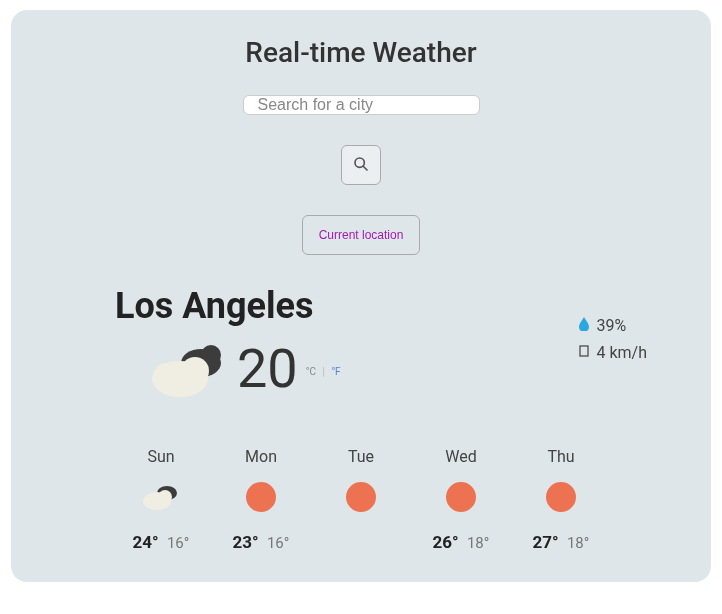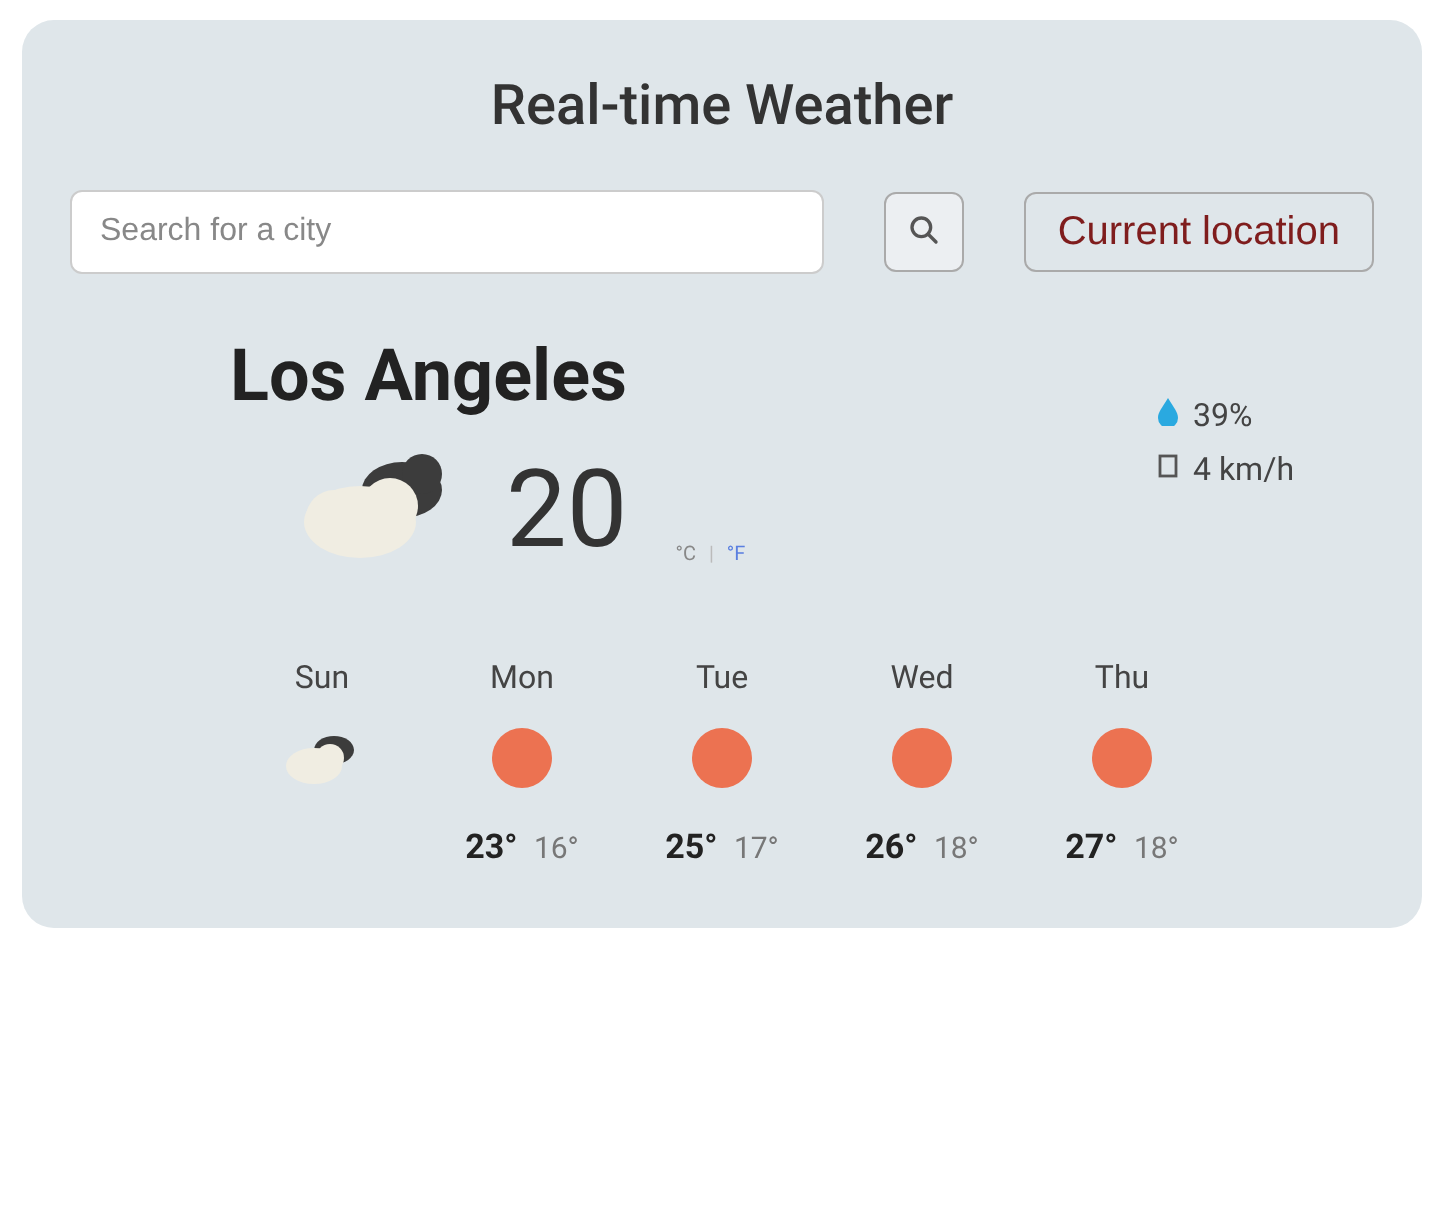--- a/index.html
+++ b/index.html
@@ -22,20 +22,21 @@
     font-size: 28px;
     font-weight: 500;
     color: #333;
     margin-bottom: 26px;
   }
   .search-row {
     display: flex;
     gap: 30px;
     align-items: center;
     margin-bottom: 30px;
+    flex-direction: column;
   }
   .search-input {
     flex: 1;
     height: 42px;
     border: 1px solid #ccc;
     border-radius: 6px;
     padding: 0 14px;
     font-size: 16px;
     background: #fff;
     color: #333;
@@ -51,22 +52,22 @@
     align-items: center;
     justify-content: center;
     cursor: pointer;
   }
   .loc-btn {
     height: 40px;
     padding: 0 16px;
     border: 1px solid #aaa;
     border-radius: 6px;
     background: transparent;
-    font-size: 20px;
-    color: #7f1d1d;
+    font-size: 12px;
+    color: #a21caf;
     cursor: pointer;
   }
   .city {
     font-size: 36px;
     font-weight: 700;
     margin-left: 80px;
     margin-bottom: 10px;
     color: #222;
   }
   .meta {
@@ -77,23 +78,23 @@
     font-size: 16px;
     line-height: 1.5;
   }
   .details-row {
     display: flex;
     align-items: center;
     margin-top: 10px;
   }
   .temp-block {
     display: flex;
-    align-items: flex-end;
+    align-items: center;
     margin-left: 110px;
-    gap: 18px;
+    gap: 2px;
   }
   .big-icon { width: 90px; height: 64px; }
   .temp-val {
     font-size: 54px;
     font-weight: 400;
     color: #333;
     line-height: 1;
   }
   .units {
     font-size: 10px;
@@ -198,40 +199,40 @@
   <div class="forecast">
     <div class="day">
       <div class="day-label">Sun</div>
       <div class="day-icon">
         <svg width="40" height="28" viewBox="0 0 40 28">
           <ellipse cx="26" cy="10" rx="10" ry="7" fill="#3c3c3c"></ellipse>
           <ellipse cx="16" cy="18" rx="14" ry="9" fill="#f0ede2"></ellipse>
           <circle cx="24" cy="14" r="7" fill="#f0ede2"></circle>
         </svg>
       </div>
+      <div class="temps">
+        <span class="hi">24°</span>
+        <span class="lo">16°</span>
+      </div>
     </div>
     <div class="day">
       <div class="day-label">Mon</div>
       <div class="day-icon">
           <div class="sun-dot"></div>
         </div>
       <div class="temps">
         <span class="hi">23°</span>
         <span class="lo">16°</span>
       </div>
     </div>
     <div class="day">
       <div class="day-label">Tue</div>
       <div class="day-icon">
           <div class="sun-dot"></div>
         </div>
-      <div class="temps">
-        <span class="hi">25°</span>
-        <span class="lo">17°</span>
-      </div>
     </div>
     <div class="day">
       <div class="day-label">Wed</div>
       <div class="day-icon">
           <div class="sun-dot"></div>
         </div>
       <div class="temps">
         <span class="hi">26°</span>
         <span class="lo">18°</span>
       </div>

